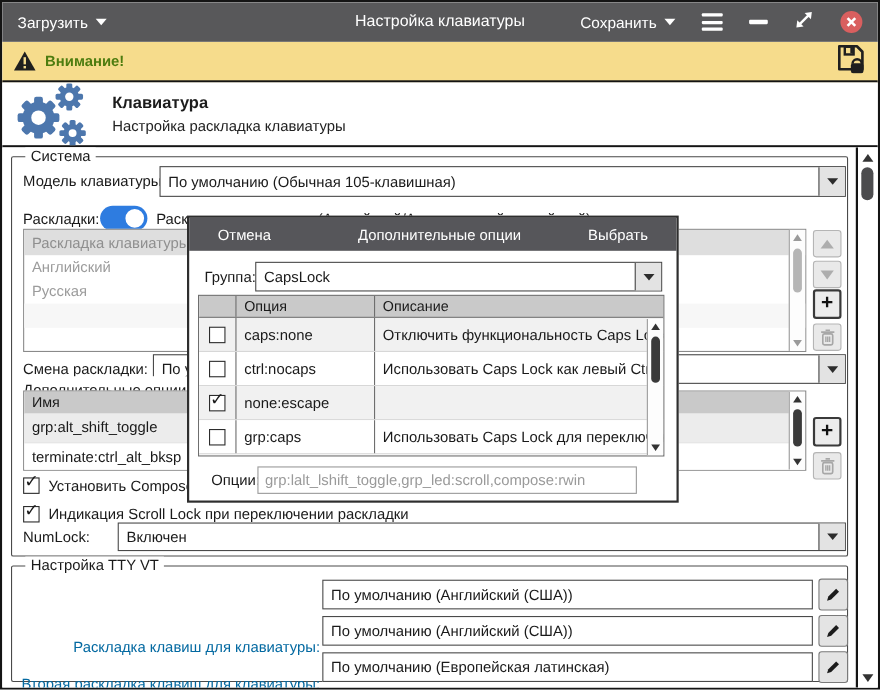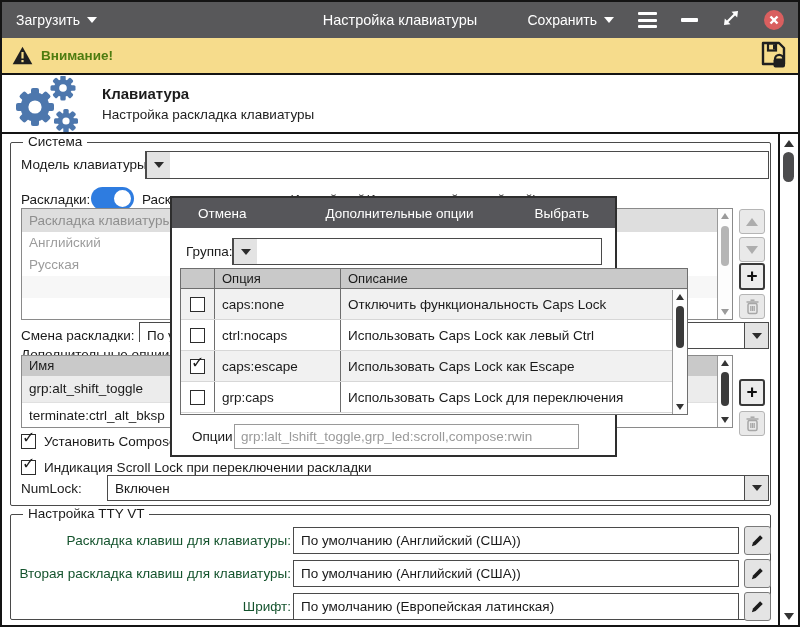--- a/index.html
+++ b/index.html
@@ -80,31 +80,31 @@
   .ntable .r1 { height:26px; background:#ececec; font-size:13.5px; color:#1a1a1a; line-height:26px; padding-left:7px; }
   .ntable .r2 { height:26px; background:#fff; font-size:13.5px; color:#1a1a1a; line-height:26px; padding-left:7px; border-top:1px solid #e0e0e0; }
 
   
   .cb-row { position:absolute; display:flex; align-items:center; gap:8px; }
   .cb-box { position:relative; width:15px; height:15px; border:1.5px solid #2c2c2c; background:#fff; flex:0 0 auto; }
   .cb-box .check { position:absolute; top:-5px; left:0px; font-family:"DejaVu Sans",sans-serif; font-size:16px; font-weight:bold; color:#1a1a1a; line-height:1; }
   .cb-label { font-size:13.5px; color:#1a1a1a; white-space:nowrap; }
 
   
-  .tty-label { position:absolute; width:276px; text-align:right; font-size:13.5px; color:#14532d; white-space:nowrap; }
+  .tty-label { position:absolute; width:276px; text-align:right; font-size:13.5px; color:#0369a1; white-space:nowrap;margin-top:48px; }
   .tty-field { position:absolute; height:27px; border:1px solid #4a4a4a; background:#fff; font-size:13.5px; color:#1a1a1a; line-height:25px; padding-left:7px; white-space:nowrap; overflow:hidden; }
   .edit-btn { position:absolute; width:27px; height:29px; border:1px solid #7a7a7a; border-radius:3px; background:#e4e4e4; display:flex; align-items:center; justify-content:center; }
 
   
   .modal { position:absolute; left:168px; top:62px; width:447px; height:261px; background:#fff; border:2px solid #2e2e2e; z-index:10; }
   .modal-hdr { height:30px; background:var(--modal_header_bg,#56565a); color:#fff; display:flex; align-items:center; justify-content:space-between; padding:0 26px; font-size:13.5px; }
   .modal-hdr .mid { position:absolute; left:12px; right:0; text-align:center; }
   .modal-hdr span { z-index:1; }
   .m-lbl { position:absolute; font-size:13.5px; color:#1a1a1a; }
-  .mtable { position:absolute; left:8px; top:70px; width:508px; height:147px; border:1px solid #6e6e6e; background:#fff; overflow:hidden; }
+  .mtable { position:absolute; left:8px; top:70px; width:424px; height:147px; border:1px solid #6e6e6e; background:#fff; overflow:hidden; }
   .mrow { display:flex; height:31px; align-items:stretch; border-bottom:1px solid #d7d7d7; }
   .mrow.mh { height:20px; background:#c9c9c9; border-bottom:1px solid #6e6e6e; }
   .mc { overflow:hidden; white-space:nowrap; font-size:13.5px; color:#1a1a1a; display:flex; align-items:center; }
   .mc.c1 { width:34px; justify-content:center; border-right:1px solid #6e6e6e; }
   .mc.c2 { width:126px; padding-left:7px; border-right:1px solid #6e6e6e; }
   .mc.c3 { flex:1; padding-left:7px; }
   .mh .mc { font-size:13px; color:#1a1a1a; }
   .bg-a { background:#f1f1f1; } .bg-b { background:#ffffff; }
   .opt-input { position:absolute; left:62px; top:226px; width:345px; height:25px; border:1px solid #9a9a9a; font-size:13.5px; color:#9a9a9a; padding:0 6px; font-family:"Liberation Sans",sans-serif; background:#fff; }
 </style>
@@ -219,20 +219,21 @@
     </div>
   </div>
 
   <div class="main">
 
     <div class="fieldset" style="left:8px; top:8px; width:761px; height:364px;">
       <div class="legend">Система</div>
 
       <div class="lbl" style="left:10px; top:14px;">Модель клавиатуры:</div>
       <div class="sel" style="left:134px; top:8px; width:624px; height:28px;">
+        <div class="val">По умолчанию (Обычная 105-клавишная)</div>
         <div class="arrow">
             <div class="tri-down" style="border-top-color:#2c2c2c;"></div>
           </div>
       </div>
 
       <div class="lbl" style="left:10px; top:49px;">Раскладки:</div>
       <div class="toggle" style="left:80px; top:44px;">
           <div class="knob"></div>
         </div>
       <div class="lbl" style="left:131px; top:49px; width:475px; overflow:hidden;">Раскладка клавиатуры (Английский/Американский английский)</div>
@@ -364,20 +365,21 @@
 
     <div class="modal">
       <div class="modal-hdr">
         <span class="mid">Дополнительные опции</span>
         <span>Отмена</span>
         <span>Выбрать</span>
       </div>
 
       <div class="m-lbl" style="left:14px; top:46px;">Группа:</div>
       <div class="sel" style="left:60px; top:40px; width:370px; height:27px;">
+        <div class="val">CapsLock</div>
         <div class="arrow">
             <div class="tri-down" style="border-top-color:#2c2c2c;"></div>
           </div>
       </div>
 
       <div class="mtable">
         <div class="mrow mh">
           <div class="mc c1"></div>
           <div class="mc c2">Опция</div>
           <div class="mc c3">Описание</div>
@@ -399,22 +401,21 @@
             </div>
           <div class="mc c2">ctrl:nocaps</div>
           <div class="mc c3">Использовать Caps Lock как левый Ctrl</div>
         </div>
         <div class="mrow bg-a">
           <div class="mc c1">
               <div class="cb-box">
                 <span class="check">✓</span>
               </div>
             </div>
-          <div class="mc c2">caps:escape</div>
-          <div class="mc c3">Использовать Caps Lock как Escape</div>
+          <div class="mc c2">none:escape</div>
         </div>
         <div class="mrow bg-b">
           <div class="mc c1">
               <div class="cb-box">
                 <span class="check"></span>
               </div>
             </div>
           <div class="mc c2">grp:caps</div>
           <div class="mc c3">Использовать Caps Lock для переключения</div>
         </div>

